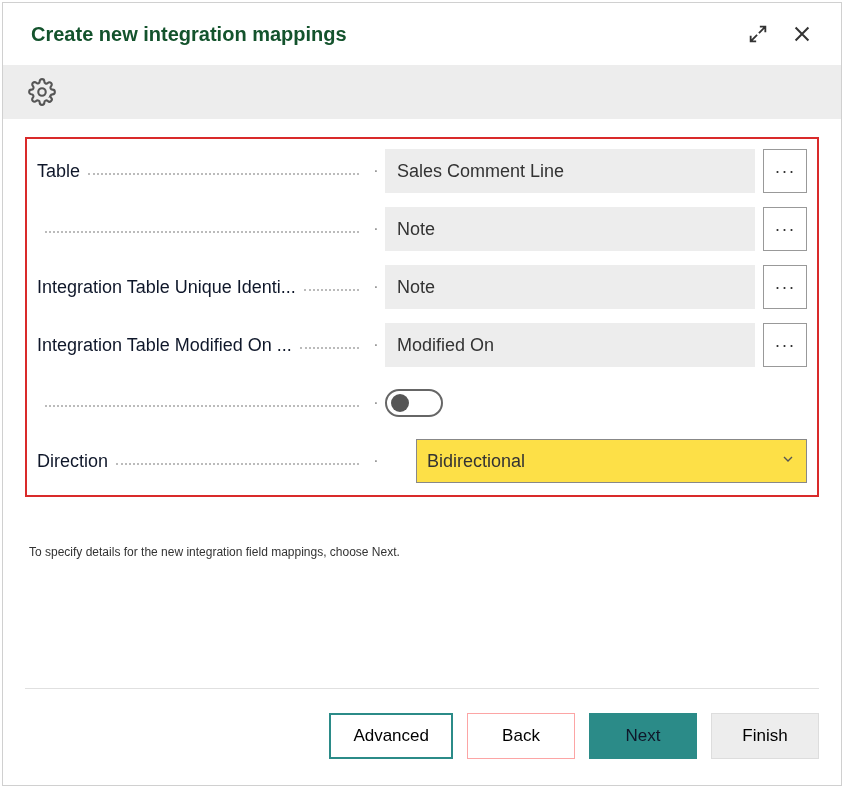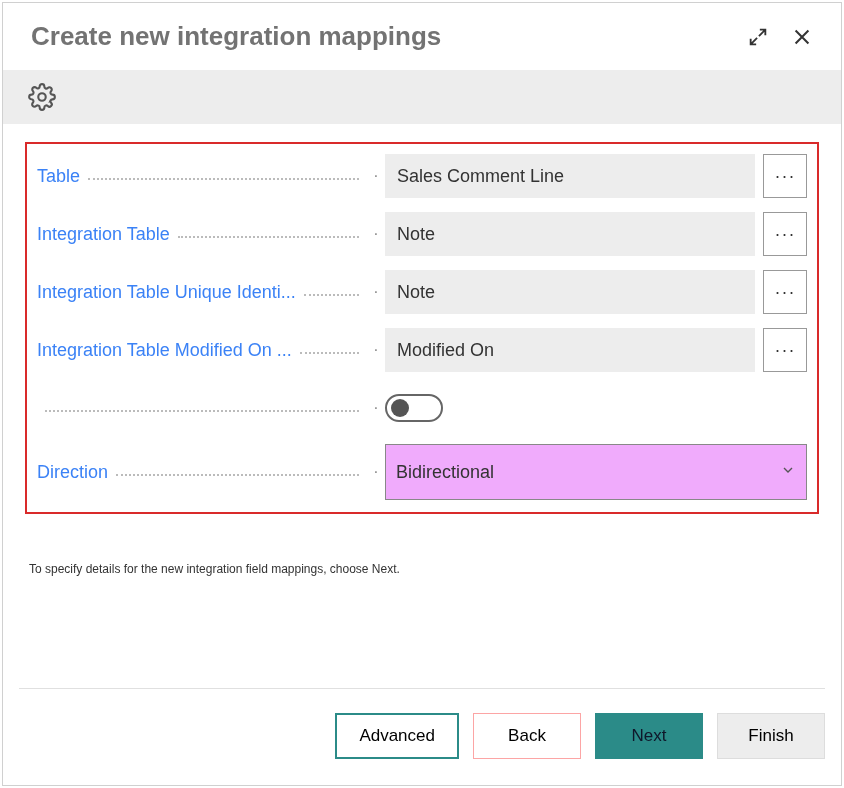--- a/index.html
+++ b/index.html
@@ -22,23 +22,23 @@
       display: flex;
       flex-direction: column;
     }
     .header {
       display: flex;
       align-items: center;
       justify-content: space-between;
       padding: 18px 26px 18px 28px;
     }
     .header-title {
-      font-size: 26px;
+      font-size: 20px;
       font-weight: 600;
-      color: #737373;
+      color: #14532d;
     }
     .header-icons {
       display: flex;
       gap: 18px;
       align-items: center;
     }
     .icon-btn {
       width: 26px;
       height: 26px;
       display: flex;
@@ -79,21 +79,21 @@
       margin-bottom: 4px;
     }
     .label-col {
       width: 330px;
       display: flex;
       align-items: center;
       padding-right: 8px;
     }
     .field-label {
       font-size: 18px;
-      color: #3b82f6;
+      color: #0f172a;
       white-space: nowrap;
       overflow: hidden;
       text-overflow: ellipsis;
       flex-shrink: 0;
       max-width: 300px;
     }
     .dots-filler {
       flex: 1;
       border-bottom: 2px dotted #bbb;
       margin-left: 8px;
@@ -151,47 +151,48 @@
       position: absolute;
       left: 4px;
       top: 3px;
       width: 18px;
       height: 18px;
       border-radius: 50%;
       background: #555;
     }
     .select-wrap {
       flex: 1;
-      height: 56px;
+      height: 44px;
       border: 1px solid #888;
-      background: #f0abfc;
+      background: #fde047;
       display: flex;
       align-items: center;
       justify-content: space-between;
       padding: 0 10px;
       cursor: pointer;
+      margin-left: 31px;
     }
     .select-value {
       font-size: 18px;
       color: #333;
     }
     .chevron {
       color: #555;
     }
     .help-text {
       padding: 48px 26px 0 26px;
       font-size: 12px;
       color: #333;
     }
     .spacer {
       flex: 1;
     }
     .footer {
       border-top: 1px solid #e0e0e0;
-      margin: 0 16px;
+      margin: 0 22px;
       padding: 24px 0 26px 0;
       display: flex;
       justify-content: flex-end;
       gap: 14px;
     }
     .btn {
       height: 46px;
       min-width: 108px;
       padding: 0 22px;
       font-size: 17px;
@@ -259,21 +260,20 @@
         <div class="value-col">
           <div class="text-input">Sales Comment Line</div>
           <div class="lookup-btn">
               <span>···</span>
             </div>
         </div>
       </div>
 
       <div class="form-row">
         <div class="label-col">
-          <span class="field-label">Integration Table</span>
           <span class="dots-filler"></span>
         </div>
         <span class="sep-dot">·</span>
         <div class="value-col">
           <div class="text-input">Note</div>
           <div class="lookup-btn">
               <span>···</span>
             </div>
         </div>
       </div>

